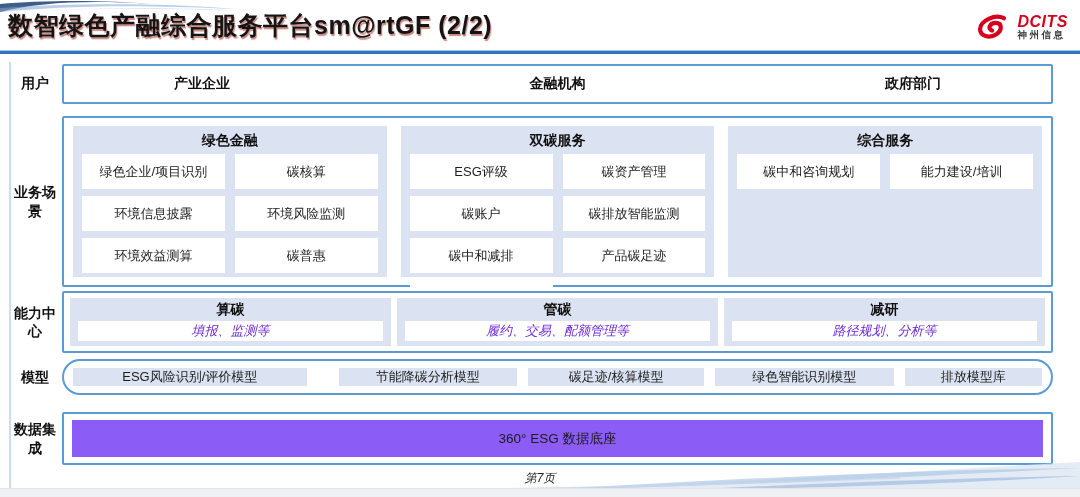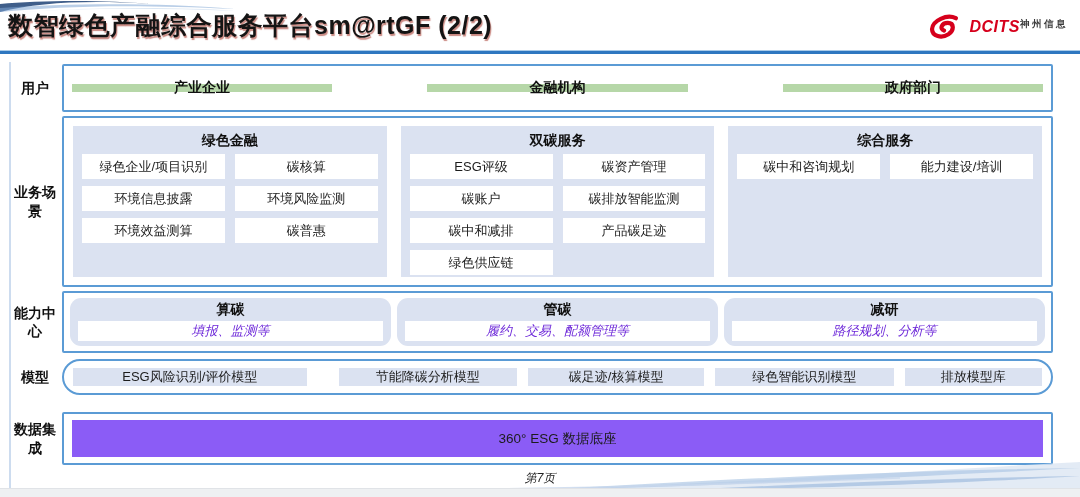--- a/index.html
+++ b/index.html
@@ -14,58 +14,58 @@
     position:absolute; left:8px; top:9px; font-size:25px; font-weight:bold;
     color:#141414; letter-spacing:0.5px;
     text-shadow:1px 2px 1px rgba(158,40,28,0.55);
   }
   .title-rule {
     position:absolute; left:0; right:0; top:50px; height:4px;
     background:#2e77c0; border-top:1px solid #a9cbe9;
   }
   .logo { position:absolute; right:12px; top:13px; display:flex; align-items:center; gap:5px; }
   .logo-swirl { width:40px; height:28px; }
-  .logo-text { display:flex; flex-direction:row; line-height:1.05; }
+  .logo-text { display:flex; flex-direction:column; line-height:1.05; }
   .logo-brand { color:#d6001c; font-weight:bold; font-style:italic; font-size:16px; letter-spacing:0.5px; }
   .logo-sub { color:#3a3a3a; font-weight:bold; font-size:9.5px; letter-spacing:2.5px; }
   
   .left-accent { position:absolute; left:9px; top:62px; height:426px; width:2px; background:#cddcef; }
   .row-block { position:absolute; left:8px; right:27px; display:flex; align-items:stretch; }
   .row-label {
     width:54px; flex:0 0 54px; display:flex; align-items:center; justify-content:center;
     font-weight:bold; font-size:14px; line-height:1.3; text-align:center; color:#111;
   }
   .row-label span { display:inline-block; width:46px; }
   .row-box {
     flex:1; background:#ffffff; border:2px solid #5b9bd5; border-radius:2px;
   }
-  .r-users   { top:64px;  height:48px; }
+  .r-users   { top:64px;  height:39px; }
   .r-scen    { top:116px; height:171px; }
   .r-cap     { top:291px; height:62px; }
   .r-model   { top:359px; height:36px; }
   .r-data    { top:412px; height:53px; }
   
   .users-box { display:flex; align-items:center; justify-content:space-between; padding:18px 8px; }
   .user-chip {
     width:26.8%; height:100%; background:#b6d7a8;
     display:flex; align-items:center; justify-content:center;
     font-size:14px; font-weight:bold; color:#111;
   }
   
   .scen-box { display:flex; gap:14px; padding:8px 9px; }
   .panel { flex:1; background:#dbe2f1; padding:5px 9px; }
   .panel-title { text-align:center; font-weight:bold; font-size:14px; line-height:18px; margin-bottom:5px; color:#111; }
   .panel-grid { display:grid; grid-template-columns:1fr 1fr; column-gap:10px; row-gap:7px; align-content:start; }
   .item {
-    background:#ffffff; height:25px; display:flex; align-items:center; justify-content:center;
+    background:#ffffff; height:35px; display:flex; align-items:center; justify-content:center;
     font-size:13px; color:#1c1c1c; white-space:nowrap;
   }
   
   .cap-box { display:flex; gap:6px; padding:5px 6px; }
-  .cap-panel { flex:1; background:#dbe2f1; padding:3px 8px 5px; display:flex; flex-direction:column;border-radius:11px; }
+  .cap-panel { flex:1; background:#dbe2f1; padding:3px 8px 5px; display:flex; flex-direction:column; }
   .cap-title { text-align:center; font-weight:bold; font-size:14px; line-height:17px; color:#111; }
   .cap-desc {
     margin-top:3px; flex:1; background:#ffffff; display:flex; align-items:center; justify-content:center;
     font-size:13px; font-style:italic; color:#6d28d9;text-align:center;
   }
   
   .model-box { display:flex; gap:11px; padding:7px 9px;border-radius:22px; }
   .model-chip {
     background:#dbe2f1; display:flex; align-items:center; justify-content:center;
     font-size:13px; color:#1c1c1c; white-space:nowrap;

